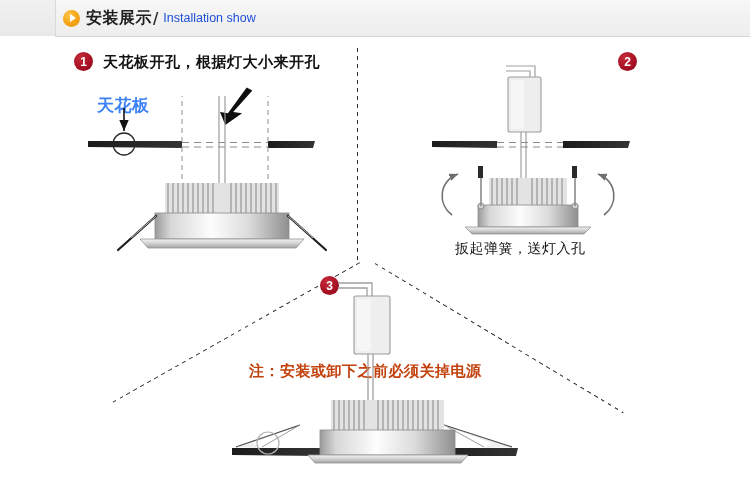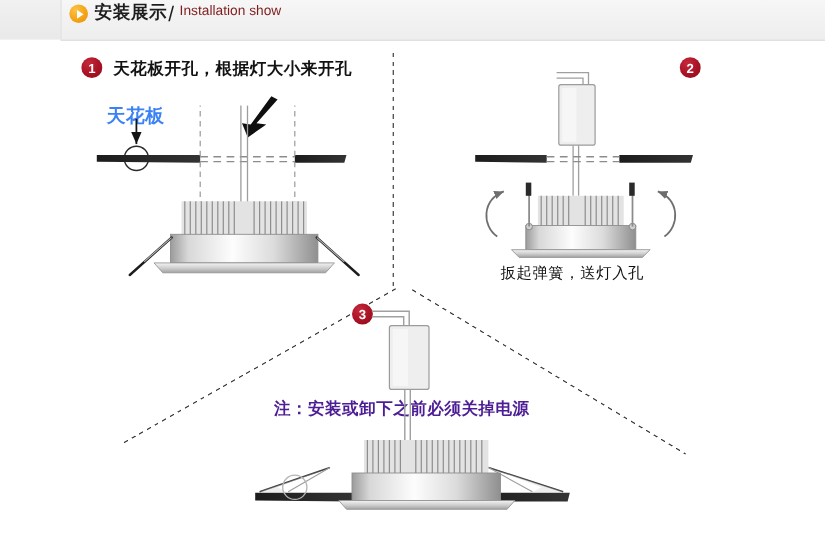--- a/index.html
+++ b/index.html
@@ -36,20 +36,21 @@
   .header-underline {
     position: absolute;
     left: 55px; top: 36px;
     width: 695px; height: 1px;
     background: #d5d5d5;
   }
   .header-inner {
     position: absolute;
     left: 63px; top: 4px;
     display: flex;
+    align-items: center;
     height: 28px;
   }
   .play-icon {
     width: 17px; height: 17px;
     border-radius: 50%;
     background: radial-gradient(circle at 35% 30%, #fcc24a 0%, #f6a81c 45%, #e8920b 100%);
     display: flex;
     align-items: center;
     justify-content: center;
     margin-right: 6px;
@@ -71,21 +72,21 @@
   }
   .hdr-slash {
     font-size: 19px;
     color: #1d1d1d;
     margin: 0 5px 0 1px;
     line-height: 1;
     font-weight: 300;
   }
   .hdr-en {
     font-size: 12.5px;
-    color: #7f1d1d;
+    color: #1d4ed8;
     line-height: 1;
   }
 
   
   .divider {
     position: absolute;
     background-image: repeating-linear-gradient(
         to bottom, #2c2c2c 0px, #2c2c2c 4px, rgba(255,255,255,0) 4px, rgba(255,255,255,0) 8px);
     width: 1px;
   }
@@ -134,21 +135,21 @@
     font-size: 14px;
     font-weight: normal;
     color: #121212;
     white-space: nowrap;
     letter-spacing: 0.5px;
   }
   .cn-warn {
     position: absolute;
     font-size: 15px;
     font-weight: bold;
-    color: #4c1d95;
+    color: #c2410c;
     white-space: nowrap;
     letter-spacing: 0.5px;
   }
 
   svg { position: absolute; left: 0; top: 0; overflow: visible; }
 </style>
 </head>
 <body>
 
 <div id="stage">

